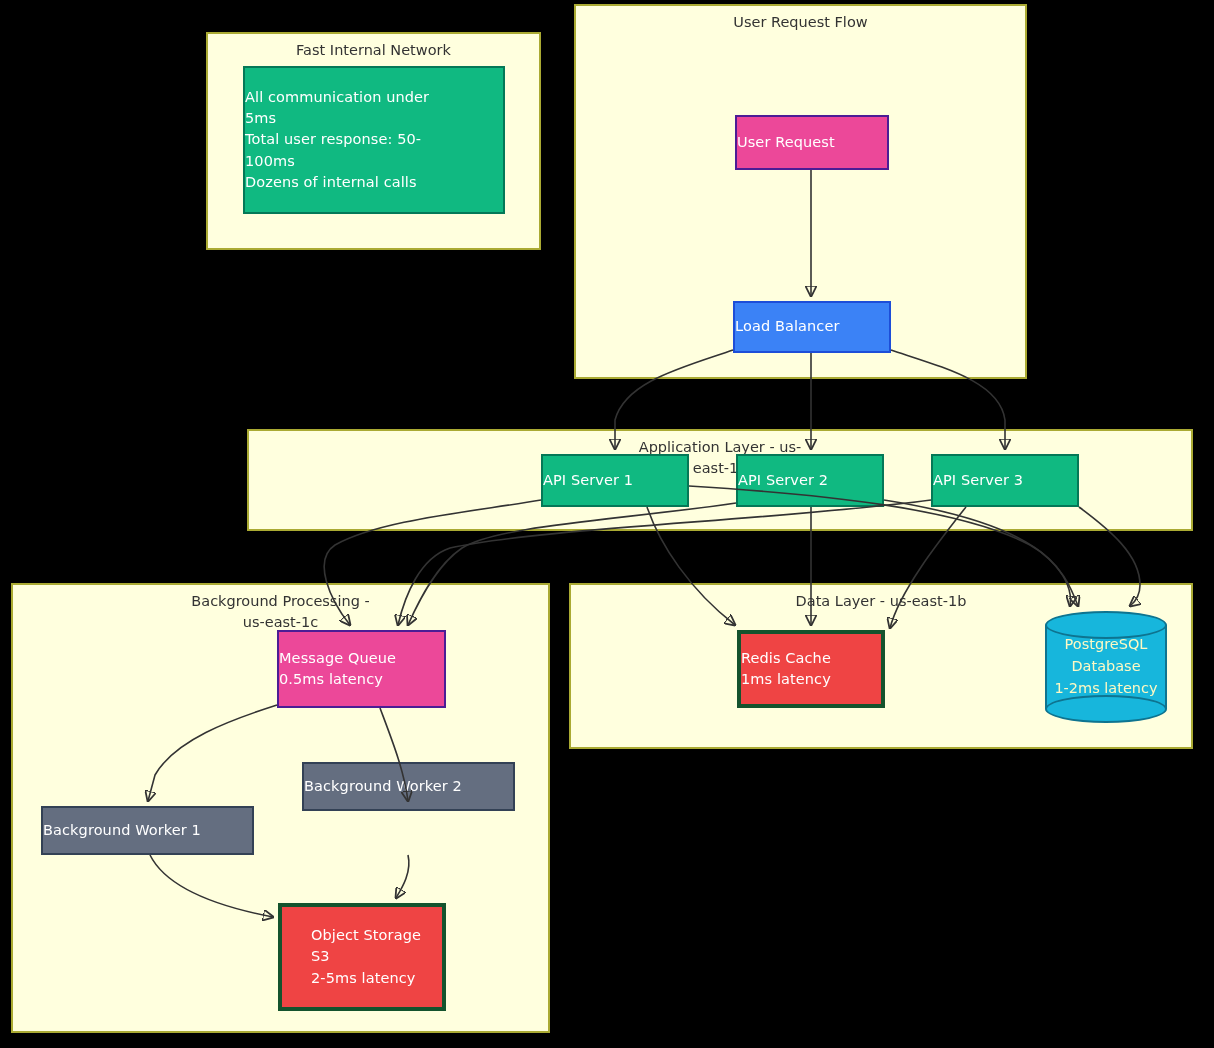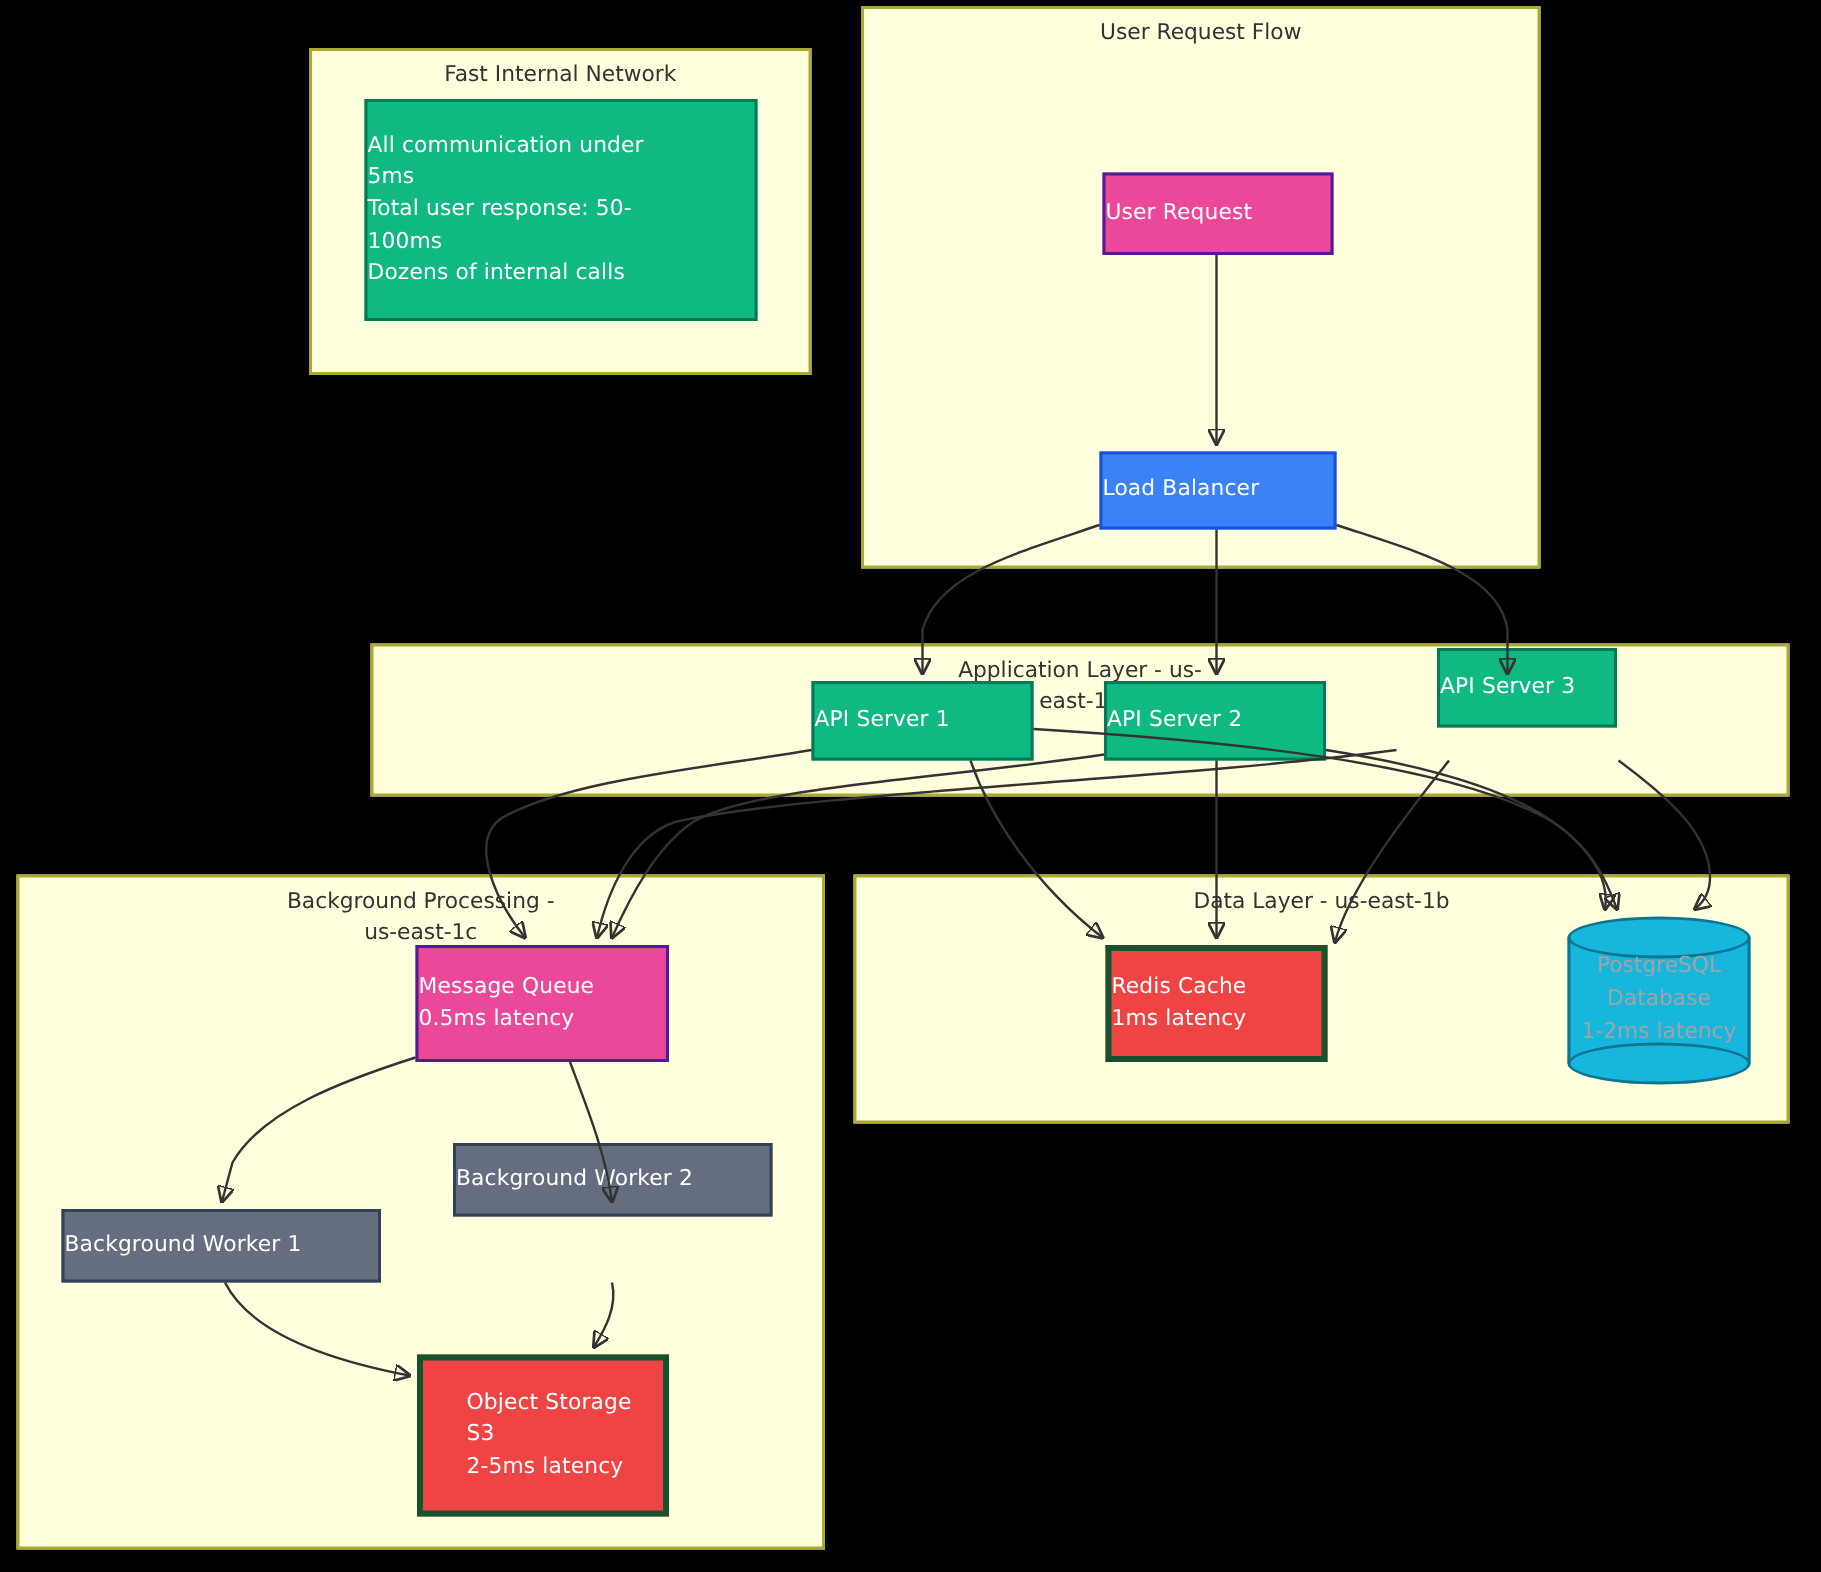--- a/index.html
+++ b/index.html
@@ -81,21 +81,21 @@
   .cyl .cyl-top { top: 0; }
   .cyl .cyl-bot { bottom: 0; }
   .cyl .cyl-label {
     position: absolute;
     left: 0; right: 0;
     top: 0; bottom: 0;
     display: flex;
     flex-direction: column;
     align-items: center;
     justify-content: center;
-    color: #a3a3a3;
+    color: #fef9c3;
     font-size: 14.5px;
     line-height: 1.5;
     text-align: center;
     font-weight: 500;
   }
   .cyl .cyl-label .ln { display: block; white-space: nowrap; }
 
   #edges {
     position: absolute;
     left: 0; top: 0;
@@ -133,21 +133,21 @@
 
   <div class="subgraph" style="left:247px; top:429px; width:946px; height:102px;">
     <div class="subgraph-title" style="padding:0 380px;">Application Layer - us-east-1a</div>
   </div>
   <div class="node n-green" style="left:541px; top:454px; width:148px; height:53px;">
     <span class="ln">API Server 1</span>
   </div>
   <div class="node n-green" style="left:736px; top:454px; width:148px; height:53px;">
     <span class="ln">API Server 2</span>
   </div>
-  <div class="node n-green" style="left:931px; top:432px; width:120px; height:53px;margin-left:27px;">
+  <div class="node n-green" style="left:931px; top:454px; width:148px; height:53px;">
     <span class="ln">API Server 3</span>
   </div>
 
   <div class="subgraph" style="left:11px; top:583px; width:539px; height:450px;">
     <div class="subgraph-title" style="padding:0 170px;">Background Processing - us-east-1c</div>
   </div>
   <div class="node n-purple" style="left:277px; top:630px; width:169px; height:78px;">
     <span class="ln">Message Queue</span>
     <span class="ln">0.5ms latency</span>
   </div>

